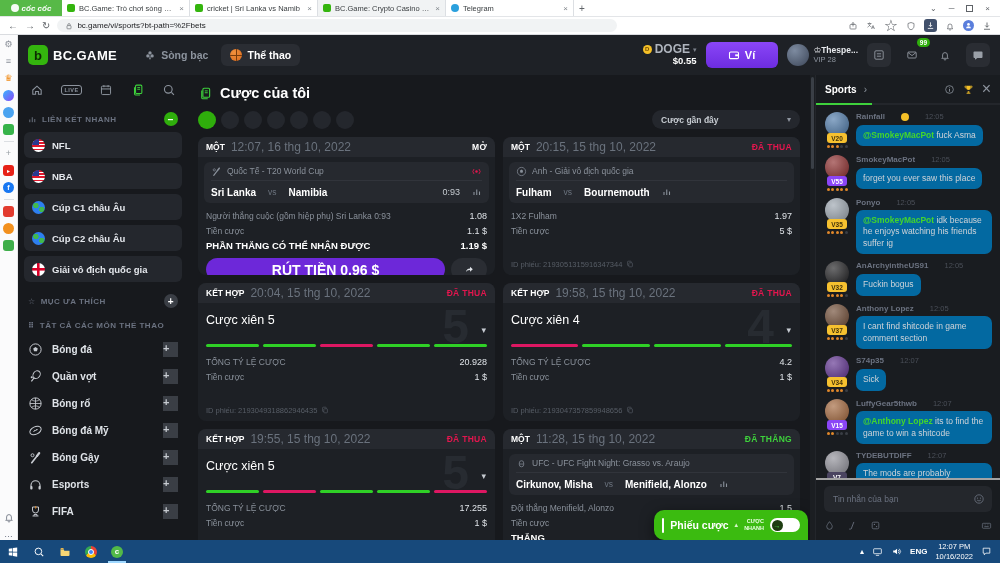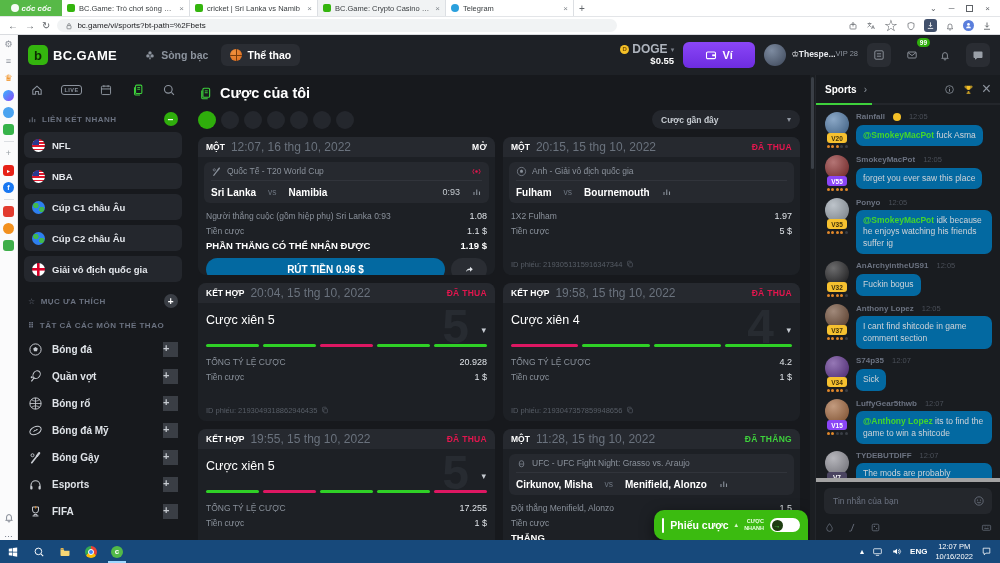--- a/index.html
+++ b/index.html
@@ -78,21 +78,21 @@
   .cur { color:#aeb4bd; font-size:12px; font-weight:bold; }
   .bal-caret { color:#7a8089; font-size:7px; }
   .bal-amt { color:#fff; font-size:9.5px; font-weight:bold; }
   .wallet-btn { width:72px; height:26px; border-radius:6px;
     background:linear-gradient(180deg,#8a46f7,#6d2ce0); color:#fff; font-weight:bold;
     font-size:11px; display:flex; align-items:center; justify-content:center; gap:5px; }
   .wallet-btn .ic { width:12px; height:12px; }
   .user { display:flex; align-items:center; gap:5px; }
   .avatar-sm { width:22px; height:22px; border-radius:50%;
     background:radial-gradient(circle at 35% 30%, #7d8ba0, #3c4658); }
-  .user-meta { display:flex; line-height:1.15; }
+  .user-meta { display:flex; flex-direction:column; line-height:1.15; }
   .user-name { color:#e8eaee; font-size:8.5px; font-weight:bold; }
   .user-vip { color:#8d949e; font-size:7.5px; }
   .hdr-ic { width:24px; height:24px; border-radius:6px; background:#2a2d33; color:#9aa0a8;
     display:flex; align-items:center; justify-content:center; position:relative; }
   .hdr-ic .ic { width:12px; height:12px; }
   .hdr-ic.flat { background:transparent; }
   .mail-badge { position:absolute; top:-5px; right:-6px; background:#2fae0c; color:#fff;
     font-size:6.5px; font-weight:bold; border-radius:6px; padding:1px 3px; }
 
   #site-body { position:absolute; top:40px; left:0; right:0; bottom:0; }
@@ -170,22 +170,22 @@
   .combo-caret { position:absolute; right:9px; top:22px; color:#c6cbd1; font-size:9px; }
   .segbar { display:flex; gap:4px; padding:14px 8px 6px; }
   .seg { flex:1; height:2.5px; border-radius:2px; }
   .seg.w { background:#2fd026; } .seg.l { background:#dd1762; }
   .rows { padding:2px 8px 0; }
   .brow { display:flex; align-items:center; height:15px; }
   .brow .lbl { color:#8a919b; font-size:8.5px; white-space:nowrap; overflow:hidden; text-overflow:ellipsis; }
   .brow .val { margin-left:auto; color:#dfe3e8; font-size:9px; }
   .brow.strong .lbl, .brow.strong .val { color:#fff; font-weight:bold; font-size:9.5px; }
   .cashout-row { display:flex; gap:6px; padding:5px 8px 0; }
-  .cashout-btn { flex:1; height:23px; border-radius:12px; background:#0369a1; color:#fff;
-    font-weight:bold; font-size:10px; display:flex; align-items:center; justify-content:center; }
+  .cashout-btn { flex:1; height:23px; border-radius:12px; background:#6d28d9; color:#fff;
+    font-weight:bold; font-size:14px; display:flex; align-items:center; justify-content:center; }
   .share-btn { width:36px; height:23px; border-radius:12px; background:#2a2d33; color:#dfe3e8;
     display:flex; align-items:center; justify-content:center; }
   .share-btn .ic { width:11px; height:11px; }
   .card-foot { margin-top:auto; display:flex; align-items:flex-start; gap:4px; padding:0 8px 6px;
     color:#575d66; font-size:7.5px; }
   .card-foot .ic { width:8px; height:8px; }
 
   #betslip { position:absolute; right:2px; bottom:0; width:154px; height:30px; background:#3bbb10;
     border-radius:10px 10px 0 10px; display:flex; align-items:center; gap:6px; padding:0 8px;
     box-shadow:0 4px 14px rgba(0,0,0,.55); z-index:5; }
@@ -219,29 +219,29 @@
   .msg-avatar { width:24px; height:24px; border-radius:50%; }
   .lvl { margin-top:-3px; min-width:20px; padding:0 2px; height:10px; border-radius:3px;
     font-size:6.5px; font-weight:bold; display:flex; align-items:center; justify-content:center; }
   .lvl.gold { background:#f6c12f; color:#42320a; }
   .lvl.purple { background:#8b45f7; color:#fff; }
   .lvl.slate { background:#4a4460; color:#fff; }
   .starrow { display:flex; gap:1.5px; margin-top:2px; }
   .star { width:3px; height:3px; border-radius:50%; background:#3a3e45; }
   .star.f { background:#e0872a; }
   .msg-body { flex:1; min-width:0; }
-  .msg-meta { display:flex; align-items:center; gap:8px; color:#6b7280; font-size:8px;
+  .msg-meta { display:flex; align-items:center; gap:16px; color:#6b7280; font-size:8px;
     font-weight:bold; margin-bottom:3px; white-space:nowrap; overflow:hidden; }
   .msg-time { color:#4a4f58; font-weight:normal; font-size:7.5px; }
   .memoji { width:8px; height:8px; border-radius:50%; flex:0 0 8px; }
   .memoji.cloud { background:#f5c027; }
   .bubble { background:#0369a1; border-radius:7px; padding:5px 7px; color:#cfd3d8;
     font-size:8.5px; line-height:1.35; display:inline-block; max-width:138px; }
   .mention { color:#44d62c; font-weight:bold; }
-  .chat-input-zone { flex:0 0 62px; padding:6px 8px; border-top:4px solid #a3a3a3; }
+  .chat-input-zone { flex:0 0 62px; padding:6px 8px; border-top:2px solid #a3a3a3; }
   .chat-input { width:100%; height:26px; background:#24272c; border:none; border-radius:6px;
     color:#cfd3d8; font-size:8.5px; padding:0 24px 0 9px; outline:none;
     font-family:"Liberation Sans",sans-serif; }
   .chat-input::placeholder { color:#6b7280; }
   .input-wrap { position:relative; }
   .input-smiley { position:absolute; right:7px; top:7px; width:12px; height:12px; color:#6b7280; }
   .chat-tools { display:flex; align-items:center; gap:12px; padding-top:8px; color:#6b7280; }
   .chat-tools .ic { width:11px; height:11px; }
   .chat-tools .right { margin-left:auto; }
 

